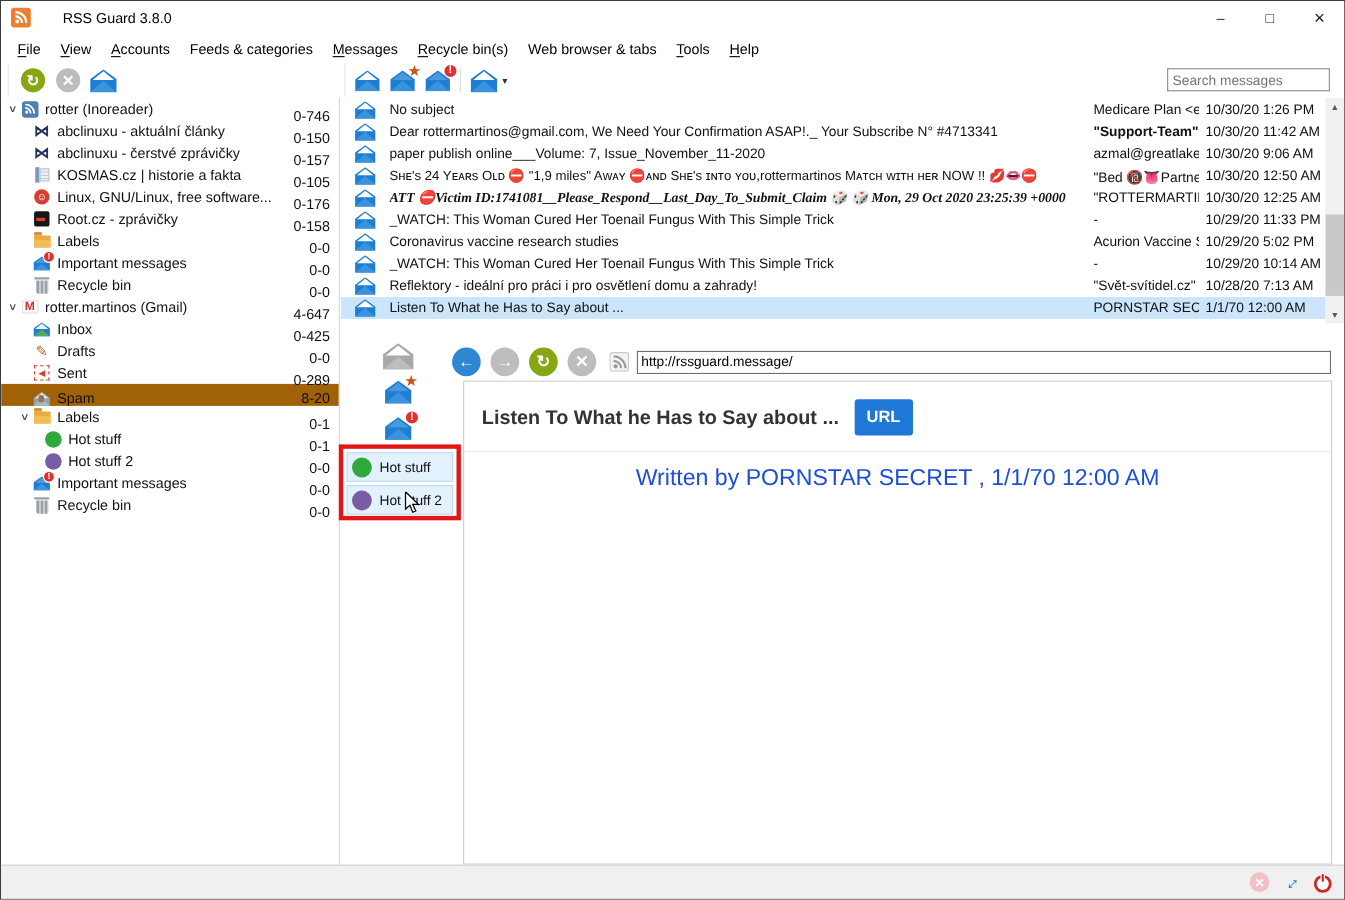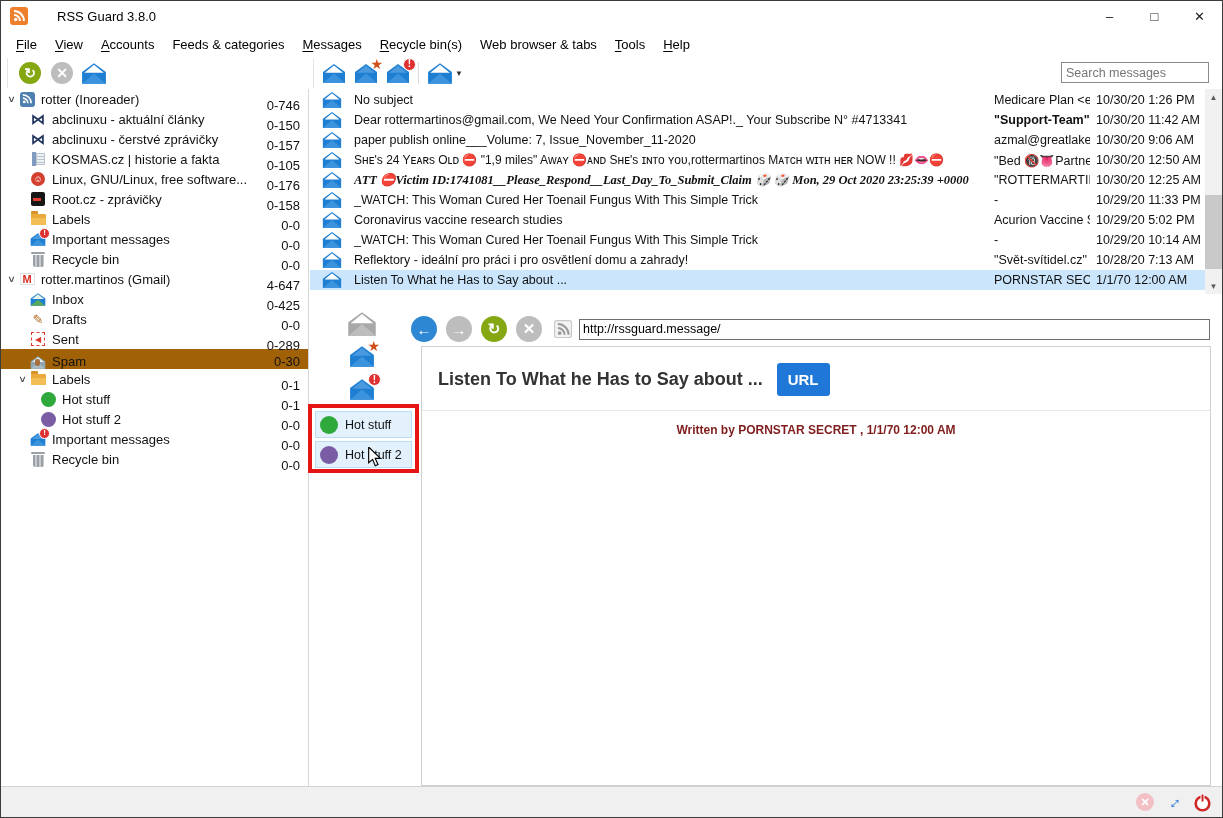--- a/index.html
+++ b/index.html
@@ -74,21 +74,21 @@
 
   .nav-toolbar { position:absolute; left:410px; top:226px; right:12px; height:28px; display:flex; align-items:center; }
   .nav-btn { width:26px; height:26px; border-radius:50%; color:#fff; display:flex; align-items:center; justify-content:center; font-size:15px; font-weight:bold; margin-right:9px; }
   .rss-ind { width:20px; height:20px; margin:0 6px 0 2px; display:flex; align-items:center; justify-content:center; }
   .url-field { flex:1; height:21px; border:1px solid #6f6f6f; font-size:12.5px; padding:0 3px; color:#000; font-family:"Liberation Sans",sans-serif; }
 
   .content-box { position:absolute; left:420px; top:257px; right:11px; bottom:0; border:1px solid #cfcfcf; background:#fff; }
   .content-title-row { padding:16px 16px 14px 16px; border-bottom:1px solid #e9e9e9; display:flex; align-items:center; }
   .content-title { font-size:18px; font-weight:600; color:#333; }
   .url-btn { margin-left:14px; background:#1f78d8; color:#fff; font-size:15px; font-weight:bold; padding:8px 11px; border-radius:3px; border:none; font-family:"Liberation Sans",sans-serif; }
-  .byline { text-align:center; padding-top:12px; font-size:12px; color:#7f1d1d;font-weight:bold; }
+  .byline { text-align:center; padding-top:12px; font-size:21px; color:#1d4ed8; }
 
   
   .statusbar { position:absolute; left:0; right:0; bottom:0; height:31px; background:#f0f0f0; border-top:1px solid #d2d2d2; display:flex; align-items:center; justify-content:flex-end; padding-right:10px; gap:11px; }
   .expand-icon { display:inline-block; transform:rotate(-45deg); color:#2a7fd0; font-weight:bold; font-size:17px; }
 
   
   .sq { display:inline-block; }
   .folder-ic { position:relative; width:15px; height:11px; background:#eaa93c; border-radius:1px; }
   .folder-ic:before { content:""; position:absolute; top:-3px; left:0; width:7px; height:3px; background:#d8922a; border-radius:1px 1px 0 0; }
   .folder-ic:after { content:""; position:absolute; left:0; bottom:0; width:15px; height:7px; background:#f3bd55; }
@@ -331,21 +331,21 @@
           <span class="spacer" style="width:11px"></span>
           <span class="chev"></span>
           <span class="ficon">
             <span class="env"><svg width="16" height="13" viewBox="0 0 24 19">
                 <polygon points="12,0 23,8 23,19 1,19 1,8" fill="#8fa6b2"></polygon>
                 <polygon points="12,1.5 21,8.8 3,8.8" fill="#e9eef1"></polygon>
                 <polygon points="1,19 12,9.5 23,19" fill="#a8bcc6"></polygon>
               </svg><span style="position:absolute;left:5px;top:3px;width:5px;height:7px;background:#a5713f;border-radius:2px;"></span></span>
           </span>
           <span class="flabel">Spam</span>
-          <span class="fcount">0-30</span>
+          <span class="fcount">8-20</span>
         </div>
         <div class="frow">
           <span class="spacer" style="width:11px"></span>
           <span class="chev">∨</span>
           <span class="ficon">
             <span class="folder-ic"></span>
           </span>
           <span class="flabel">Labels</span>
           <span class="fcount">0-1</span>
         </div>

